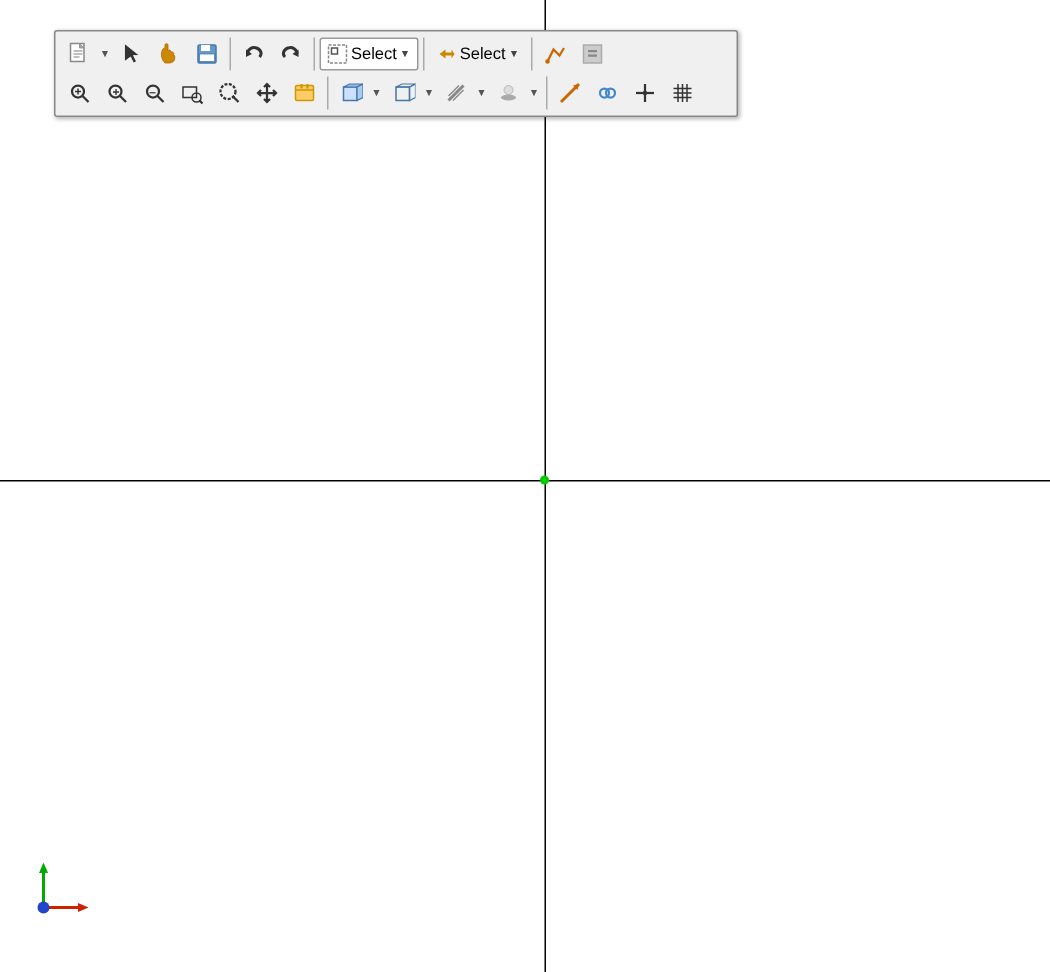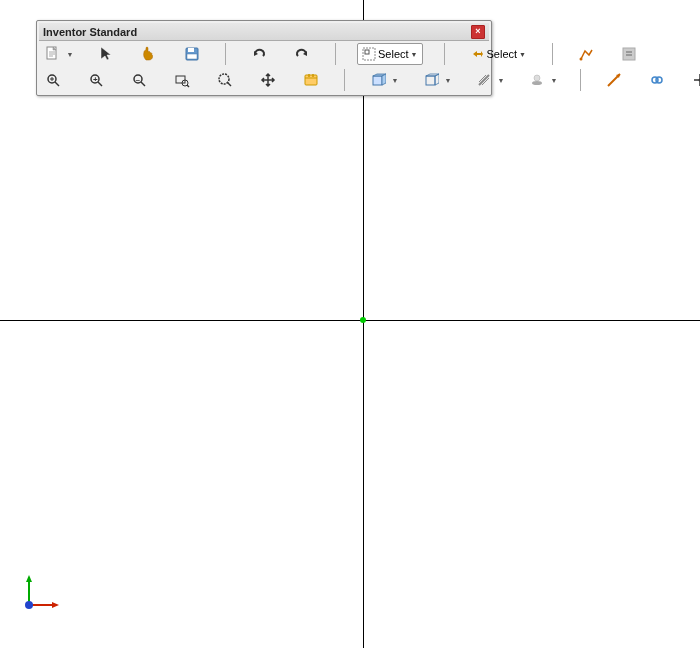--- a/index.html
+++ b/index.html
@@ -107,21 +107,21 @@
       font-size: 9px;
       color: white;
       font-weight: bold;
       line-height: 1;
     }
 
     .toolbar-row {
       display: flex;
       align-items: flex-start;
       padding: 2px 2px;
-      gap: 19px;
+      gap: 1px;
       flex-wrap: nowrap;
     }
 
     .toolbar-sep {
       width: 1px;
       height: 22px;
       background: #aaa;
       margin: 0 2px;
       flex-shrink: 0;
     }
@@ -220,24 +220,20 @@
 
     <line x1="15" y1="35" x2="42" y2="35" stroke="#cc2200" stroke-width="2"></line>
     <polygon points="45,35 38,32 38,38" fill="#cc2200"></polygon>
 
     <circle cx="15" cy="35" r="4" fill="#2244cc"></circle>
   </svg>
 </div>
 
 <div class="toolbar-panel">
 
-  <div class="toolbar-title-bar">
-    <span class="toolbar-title">Inventor Standard</span>
-    <div class="title-close-btn">×</div>
-  </div>
 
   <div class="toolbar-row">
 
     <div class="btn-group">
       <div class="tb-btn" title="New">
         <svg viewBox="0 0 16 16">
           <rect x="2" y="1" width="9" height="12" fill="white" stroke="#888" stroke-width="1"></rect>
           <polygon points="8,1 11,4 8,4" fill="#aaa" stroke="#888" stroke-width="0.5"></polygon>
           <line x1="4" y1="6" x2="10" y2="6" stroke="#aaa" stroke-width="1"></line>
           <line x1="4" y1="8" x2="10" y2="8" stroke="#aaa" stroke-width="1"></line>

